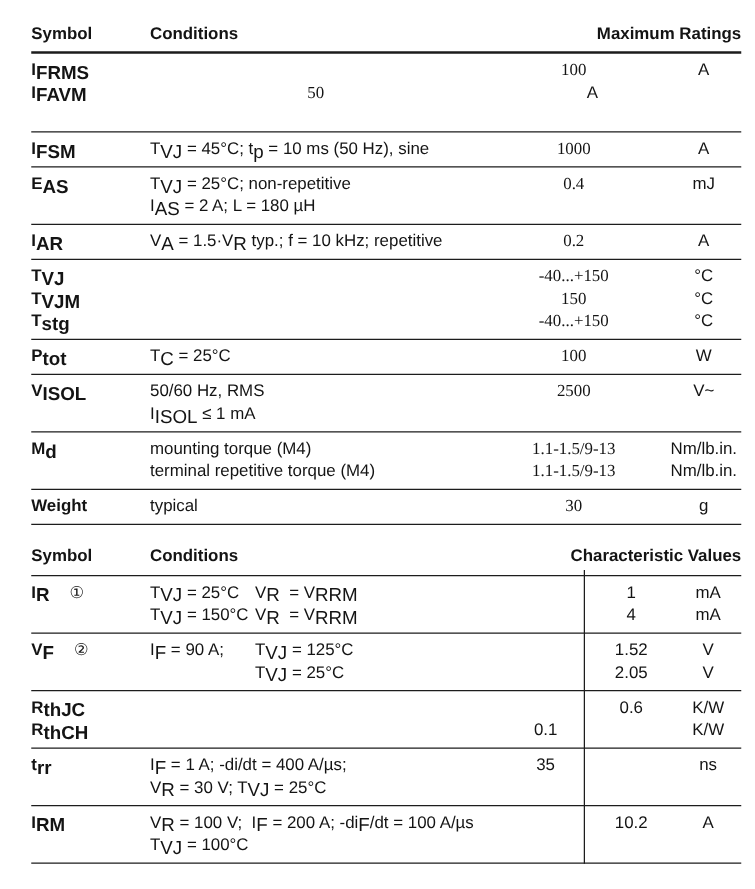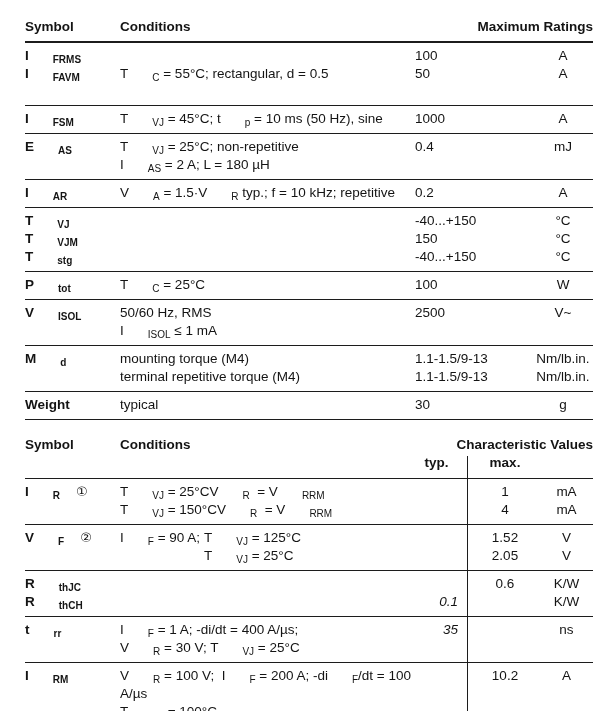--- a/index.html
+++ b/index.html
@@ -28,29 +28,29 @@
   .thead2-l1{display:grid;grid-template-columns:95px 1fr auto;font-weight:bold;line-height:18px;}
   .hright{text-align:right;}
 
   
   .line{display:grid;grid-template-columns:95px 1fr 118px 60px;line-height:18px;}
   .l2{grid-template-columns:95px 1fr 43px 82px 53px;}
   .trow{border-bottom:1px solid var(--rule);padding:4px 0 5px;}
   #t1-rows .trow:first-child{padding-bottom:22px;}
 
   .sym{font-weight:bold;}
-  .val{text-align:left;padding-right:30px;}
+  .val{text-align:center;padding-right:30px;font-family:Liberation Serif, serif;}
   .unit1{text-align:center;white-space:nowrap;}
-  .typ{text-align:right;font-style:italic;}
+  .typ{text-align:center;}
   .max{text-align:center;padding-left:12px;}
   .unit2{text-align:center;white-space:nowrap;}
   .typh{text-align:center;font-weight:bold;line-height:18px;}
   .maxh{text-align:center;font-weight:bold;line-height:18px;padding-left:12px;}
 
-  sub{font-size:10px;line-height:0;position:relative;top:3px;vertical-align:baseline;margin-left:24px;}
+  sub{font-size:15px;line-height:0;position:relative;top:3px;vertical-align:baseline;}
   .note{font-weight:400;margin-left:16px;font-size:13px;}
   .c1{display:inline-block;}
   .fixedw{min-width:84px;}
   .vdiv{position:absolute;left:442px;top:20px;bottom:0;width:1px;background:var(--rule);}
 </style>
 </head>
 <body>
 
 <div class="page">
 
@@ -63,21 +63,20 @@
     <div id="t1-rows">
         <div class="trow">
           <div class="line">
             <div class="sym">I<sub>FRMS</sub></div>
             <div class="cond"></div>
             <div class="val">100</div>
             <div class="unit1">A</div>
           </div>
           <div class="line">
             <div class="sym">I<sub>FAVM</sub></div>
-            <div class="cond">T<sub>C</sub> = 55°C; rectangular, d = 0.5</div>
             <div class="val">50</div>
             <div class="unit1">A</div>
           </div>
         </div>
         <div class="trow">
           <div class="line">
             <div class="sym">I<sub>FSM</sub></div>
             <div class="cond">T<sub>VJ</sub> = 45°C; t<sub>p</sub> = 10 ms (50 Hz), sine</div>
             <div class="val">1000</div>
             <div class="unit1">A</div>
@@ -173,27 +172,20 @@
   </section>
 
   <section class="tbl t2">
     <div class="vdiv"></div>
     <div class="thead2-wrap">
       <div class="thead2-l1">
         <div>Symbol</div>
         <div>Conditions</div>
         <div class="hright">Characteristic Values</div>
       </div>
-      <div class="line l2">
-        <div></div>
-        <div></div>
-        <div class="typh">typ.</div>
-        <div class="maxh">max.</div>
-        <div></div>
-      </div>
     </div>
     <div id="t2-rows">
         <div class="trow">
           <div class="line l2">
             <div class="sym">I<sub>R</sub><span class="note">①</span></div>
             <div class="cond"><span class="c1 fixedw">T<sub>VJ</sub> = 25°C</span><span class="c2">V<sub>R</sub>&nbsp; = V<sub>RRM</sub></span></div>
             <div class="typ"></div>
             <div class="max">1</div>
             <div class="unit2">mA</div>
           </div>

